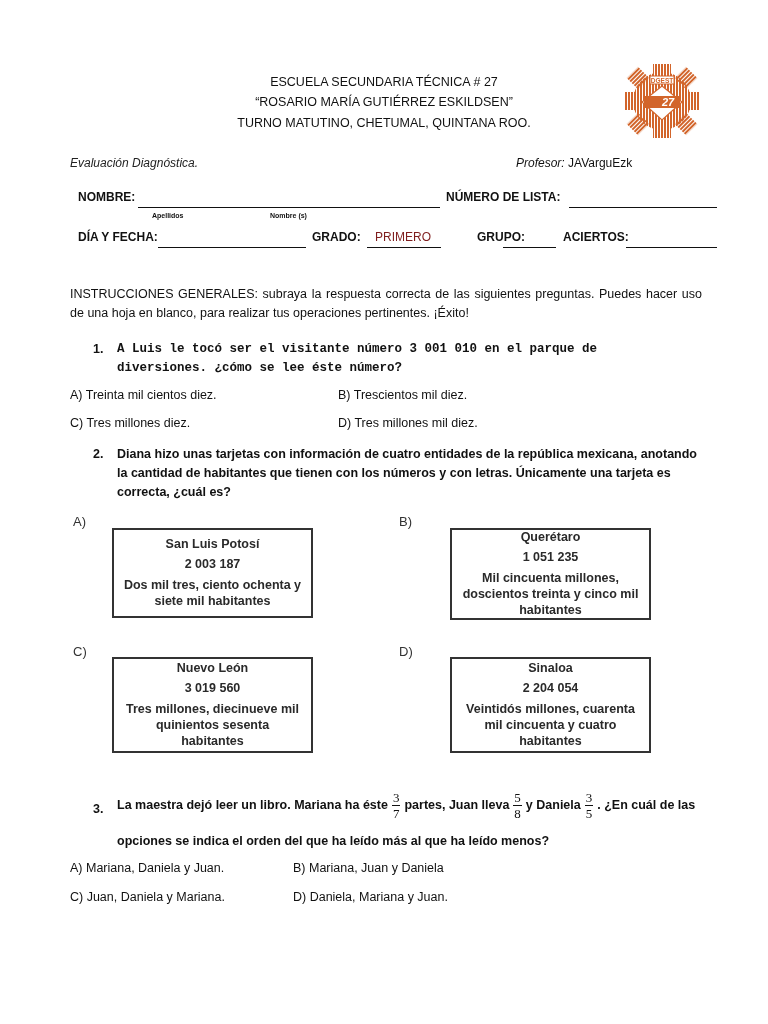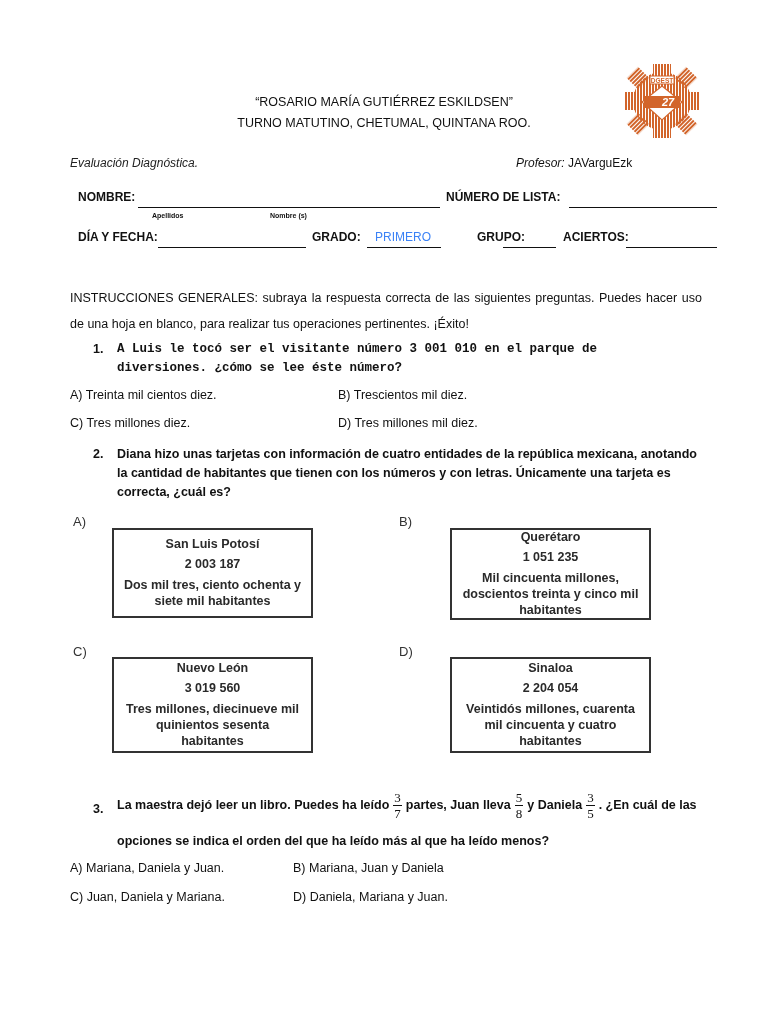--- a/index.html
+++ b/index.html
@@ -8,21 +8,21 @@
       font-family: "Liberation Sans", sans-serif; color: #111;
     }
     .abs { position: absolute; }
     .hdr { font-size: 12.5px; text-align: center; width: 100%; left: 0; }
     .hdr .line { position: absolute; left: 0; width: 768px; text-align: center; }
     .b { font-weight: normal; }
     .i { font-style: italic; }
     .lbl { font-size: 12px; font-weight: bold; }
     .uline { position: absolute; border-bottom: 1px solid #111; height: 0; }
     .small { font-size: 7px; font-weight: bold; }
-    .body-text { font-size: 12.5px; line-height: 26px; }
+    .body-text { font-size: 12.5px; line-height: 19px; }
     .qtext { font-size: 12.5px; font-weight: bold; line-height: 19px; }
     .opt { font-size: 12.5px; }
     .card {
       position: absolute; border: 2px solid #333; background: #fff;
       text-align: center; font-family: "Liberation Sans", sans-serif;
       font-weight: bold; color: #2a2a2a; box-sizing: border-box;
       display: flex; flex-direction: column; justify-content: center;
     }
     .card .t { font-size: 12.5px; margin-bottom: 6px; }
     .card .n { font-size: 12.5px; margin-bottom: 6px; }
@@ -31,20 +31,21 @@
     .frac { display: inline-flex; flex-direction: column; align-items: center;
       font-family: "Liberation Serif", serif; font-weight: normal; font-size: 13px;
       vertical-align: middle; line-height: 15px; margin: 0 4px; }
     .frac .num { border-bottom: 1px solid #111; padding: 0 1px; }
     .logo { position: absolute; left: 622px; top: 62px; width: 80px; height: 78px; }
   </style>
 </head>
 <body>
 
 <div class="hdr abs" style="top:0;height:140px;">
+  <div class="line" style="top:75px;">ESCUELA SECUNDARIA TÉCNICA # 27</div>
   <div class="line b" style="top:95px;">“ROSARIO MARÍA GUTIÉRREZ ESKILDSEN”</div>
   <div class="line" style="top:116px;">TURNO MATUTINO, CHETUMAL,  QUINTANA ROO.</div>
 </div>
 
 <svg class="logo" viewBox="0 0 80 78">
   <defs>
     <pattern id="stripes" width="3" height="4" patternUnits="userSpaceOnUse">
       <rect width="2" height="4" fill="#d2652b"></rect>
     </pattern>
   </defs>
@@ -75,21 +76,21 @@
 <div class="uline" style="left:138px;top:207px;width:302px;"></div>
 <div class="abs lbl" style="left:446px;top:190px;">NÚMERO DE LISTA:</div>
 <div class="uline" style="left:569px;top:207px;width:148px;"></div>
 
 <div class="abs small" style="left:152px;top:212px;">Apellidos</div>
 <div class="abs small" style="left:270px;top:212px;">Nombre (s)</div>
 
 <div class="abs lbl" style="left:78px;top:230px;">DÍA Y FECHA:</div>
 <div class="uline" style="left:158px;top:247px;width:148px;"></div>
 <div class="abs lbl" style="left:312px;top:230px;">GRADO:</div>
-<div class="abs" style="left:375px;top:230px;font-size:12px;color:#3b82f6;">PRIMERO</div>
+<div class="abs" style="left:375px;top:230px;font-size:12px;color:#7f1d1d;">PRIMERO</div>
 <div class="uline" style="left:367px;top:247px;width:74px;"></div>
 <div class="abs lbl" style="left:477px;top:230px;">GRUPO:</div>
 <div class="uline" style="left:503px;top:247px;width:53px;"></div>
 <div class="abs lbl" style="left:563px;top:230px;">ACIERTOS:</div>
 <div class="uline" style="left:626px;top:247px;width:91px;"></div>
 
 <div class="abs body-text" style="left:70px;top:285px;width:632px;text-align:justify;">
   <span class="b">INSTRUCCIONES GENERALES:</span><span> subraya la respuesta correcta de las siguientes preguntas. Puedes hacer uso de una hoja en blanco, para realizar tus operaciones pertinentes. ¡Éxito!</span>
 </div>
 
@@ -127,21 +128,21 @@
 
 <div class="abs cardlabel" style="left:399px;top:644px;">D)</div>
 <div class="card" style="left:450px;top:657px;width:201px;height:96px;">
   <div class="t">Sinaloa</div>
   <div class="n">2 204 054</div>
   <div class="w" style="padding:0 10px;">Veintidós millones, cuarenta mil cincuenta y cuatro habitantes</div>
 </div>
 
 <div class="abs qtext" style="left:93px;top:800px;">3.</div>
 <div class="abs qtext" style="left:117px;top:790px;width:600px;display:flex;align-items:center;white-space:nowrap;">
-  <span>La maestra dejó leer un libro. Puedes ha leído</span>
+  <span>La maestra dejó leer un libro. Mariana ha éste</span>
   <span class="frac">
     <span class="num">3</span>
     <span class="den">7</span>
   </span>
   <span>partes, Juan lleva</span>
   <span class="frac">
     <span class="num">5</span>
     <span class="den">8</span>
   </span>
   <span>y Daniela</span>

